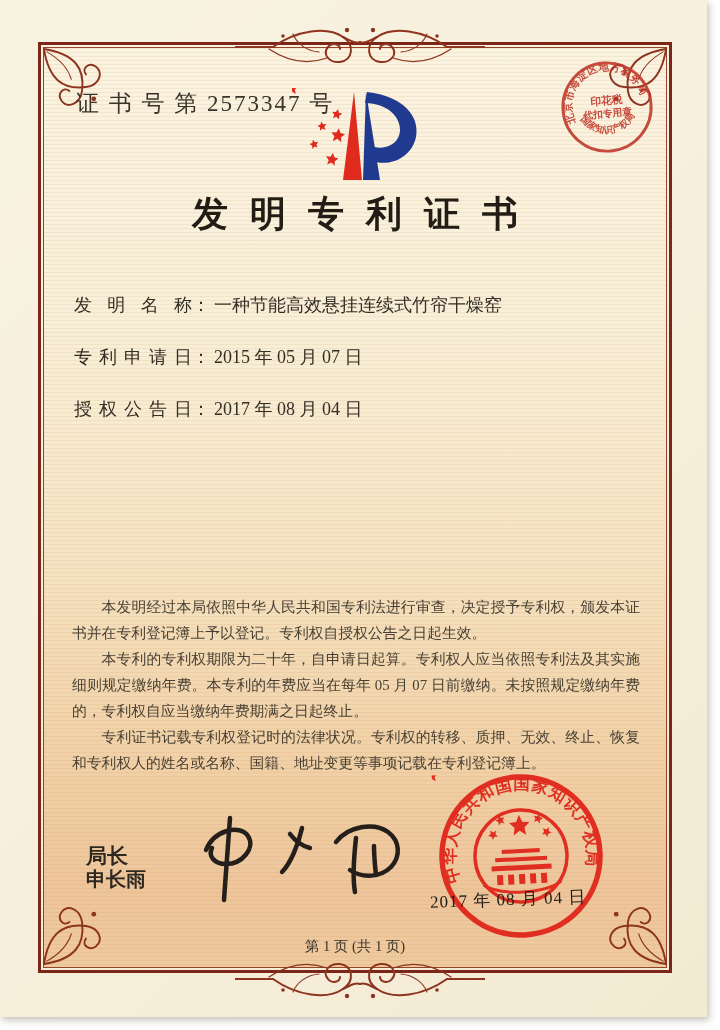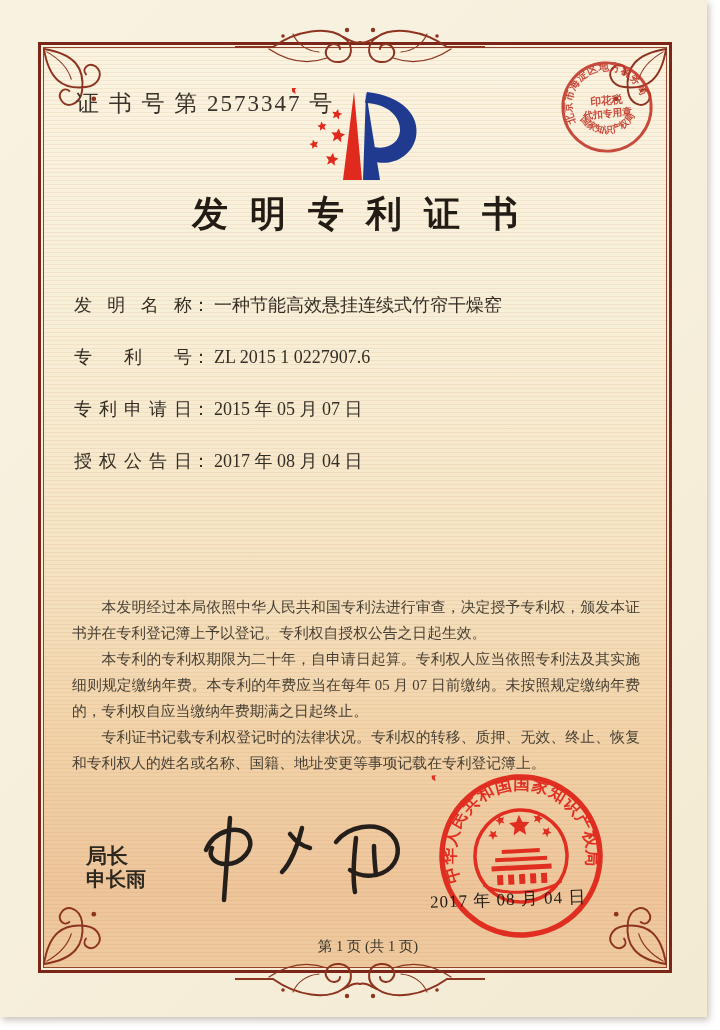--- a/index.html
+++ b/index.html
@@ -31,21 +31,21 @@
   .field { margin-bottom:30px; font-size:18px; line-height:22px; white-space:nowrap; }
   .field-label { display:inline-block; width:118px; text-align:justify; text-align-last:justify; }
   .field-colon { display:inline-block; margin-right:4px; }
   .body-block { left:72px; top:594px; width:568px; font-size:14.8px; line-height:26px;
                 text-align:justify; color:#473f33; }
   .body-block p { text-indent:2em; }
   .signer-title { left:86px; top:842px; font-size:21px; font-weight:bold; color:#2e2920; }
   .signer-name  { left:86px; top:866px; font-size:20px; font-weight:bold; color:#2e2920; }
   .seal-date { left:430px; top:888px; font-size:17px; letter-spacing:1px; color:#1f1b15;
                transform:rotate(-2deg); z-index:6; }
-  .footer { left:51px; top:937px; width:634px; text-align:center; font-size:14.5px; color:#3a332a; }
+  .footer { left:38px; top:937px; width:634px; text-align:center; font-size:14.5px; color:#3a332a; }
   .svgabs { position:absolute; }
   svg text { font-family:"Liberation Serif","DejaVu Serif",serif; }
   .orn { position:absolute; }
 </style>
 </head>
 <body>
 
 <div class="stage">
   <div class="paper">
 
@@ -115,23 +115,20 @@
       </text>
     </svg>
 
     <div class="txt title">发明专利证书</div>
 
     <div class="txt fields">
       <div class="field">
         <span class="field-label">发明名称</span><span class="field-colon">：</span><span>一种节能高效悬挂连续式竹帘干燥窑</span>
       </div>
       <div class="field">
-        <span class="field-label">专利号</span><span class="field-colon">：</span><span>ZL 2015 1 0227907.6</span>
-      </div>
-      <div class="field">
         <span class="field-label">专利申请日</span><span class="field-colon">：</span><span>2015 年 05 月 07 日</span>
       </div>
       <div class="field">
         <span class="field-label">授权公告日</span><span class="field-colon">：</span><span>2017 年 08 月 04 日</span>
       </div>
     </div>
 
     <div class="txt body-block">
       <p>本发明经过本局依照中华人民共和国专利法进行审查，决定授予专利权，颁发本证书并在专利登记簿上予以登记。专利权自授权公告之日起生效。</p>
       <p>本专利的专利权期限为二十年，自申请日起算。专利权人应当依照专利法及其实施细则规定缴纳年费。本专利的年费应当在每年 05 月 07 日前缴纳。未按照规定缴纳年费的，专利权自应当缴纳年费期满之日起终止。</p>

